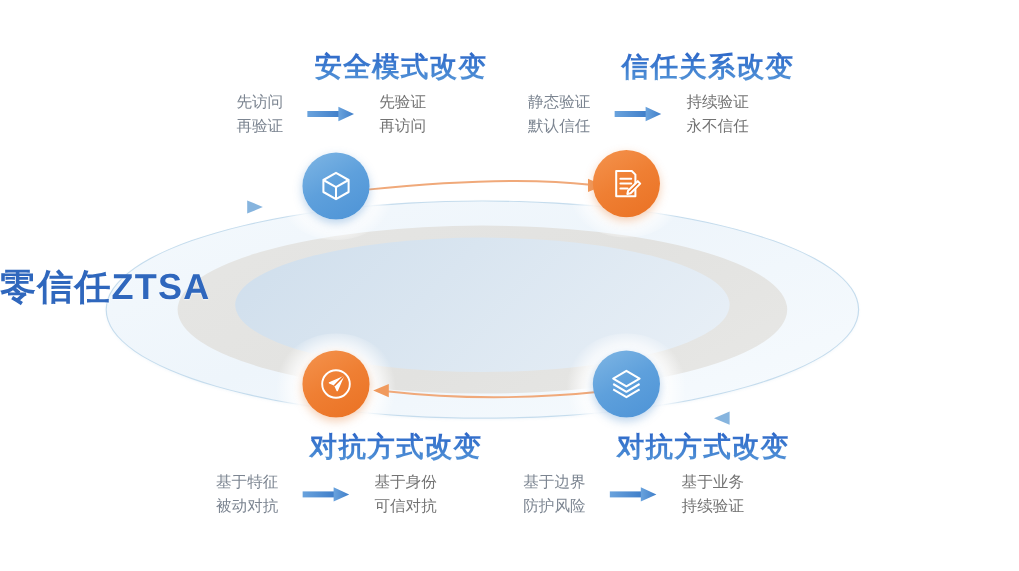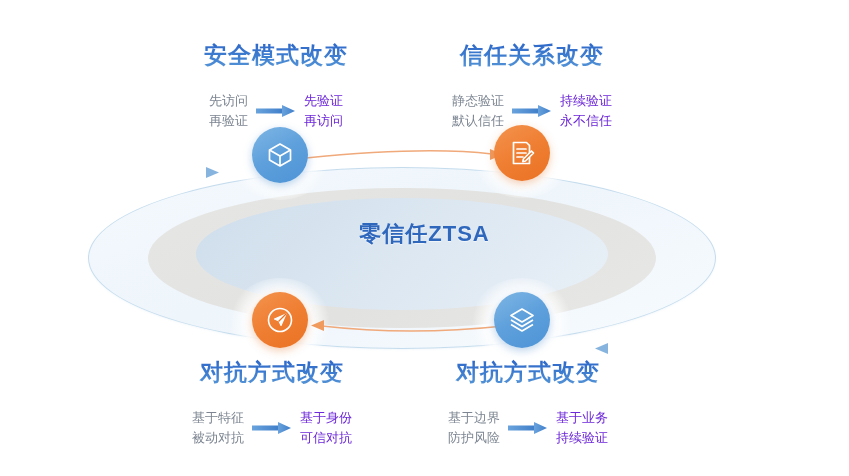--- a/index.html
+++ b/index.html
@@ -71,22 +71,22 @@
     background: radial-gradient(circle, rgba(255,255,255,0.95) 0%, rgba(255,255,255,0.88) 48%, rgba(255,255,255,0) 72%);
     pointer-events: none;
   }
 
   
   .center-label {
     position: absolute;
     left: 0;
     top: 219px;
     width: 849px;
-    text-align: center;
-    font-size: 22px;
+    text-align: left;
+    font-size: 30px;
     font-weight: bold;
     letter-spacing: 1px;
     color: #2f67bd;
     text-shadow: 0 1px 1px rgba(255,255,255,0.65);
   }
 
   
   .node {
     position: absolute;
     width: 56px;
@@ -111,51 +111,51 @@
 
   #node-tl { left: 252px; top: 127px; }
   #node-tr { left: 494px; top: 125px; }
   #node-bl { left: 252px; top: 292px; }
   #node-br { left: 494px; top: 292px; }
 
   
   .quad {
     position: absolute;
     width: 260px;
-    text-align: center;
+    text-align: right;
   }
 
   .quad-title {
     font-size: 23px;
     font-weight: bold;
     letter-spacing: 1px;
     background: linear-gradient(180deg, #2a62c7 0%, #3f7fd0 55%, #5b9ad9 100%);
     -webkit-background-clip: text;
     background-clip: text;
     color: transparent;
     -webkit-text-fill-color: transparent;
     white-space: nowrap;
   }
 
   .quad-row {
     display: flex;
     align-items: center;
     justify-content: center;
-    gap: 8px;
-    margin-top: 20px;
+    gap: 20px;
+    margin-top: 4px;
   }
 
   .quad-col {
     font-size: 13px;
     line-height: 1.55;
     white-space: nowrap;
   }
 
   .quad-col.before { color: #7c8591; }
-  .quad-col.after  { color: #6d28d9; }
+  .quad-col.after  { color: #737373; }
 
   .mini-arrow { width: 40px; height: 14px; flex: 0 0 auto; }
 
   #quad-tl { left: 146px; top: 40px; }
   #quad-tr { left: 402px; top: 40px; }
   #quad-bl { left: 142px; top: 357px; }
   #quad-br { left: 398px; top: 357px; }
 
   
   .connector { position: absolute; pointer-events: none; }

